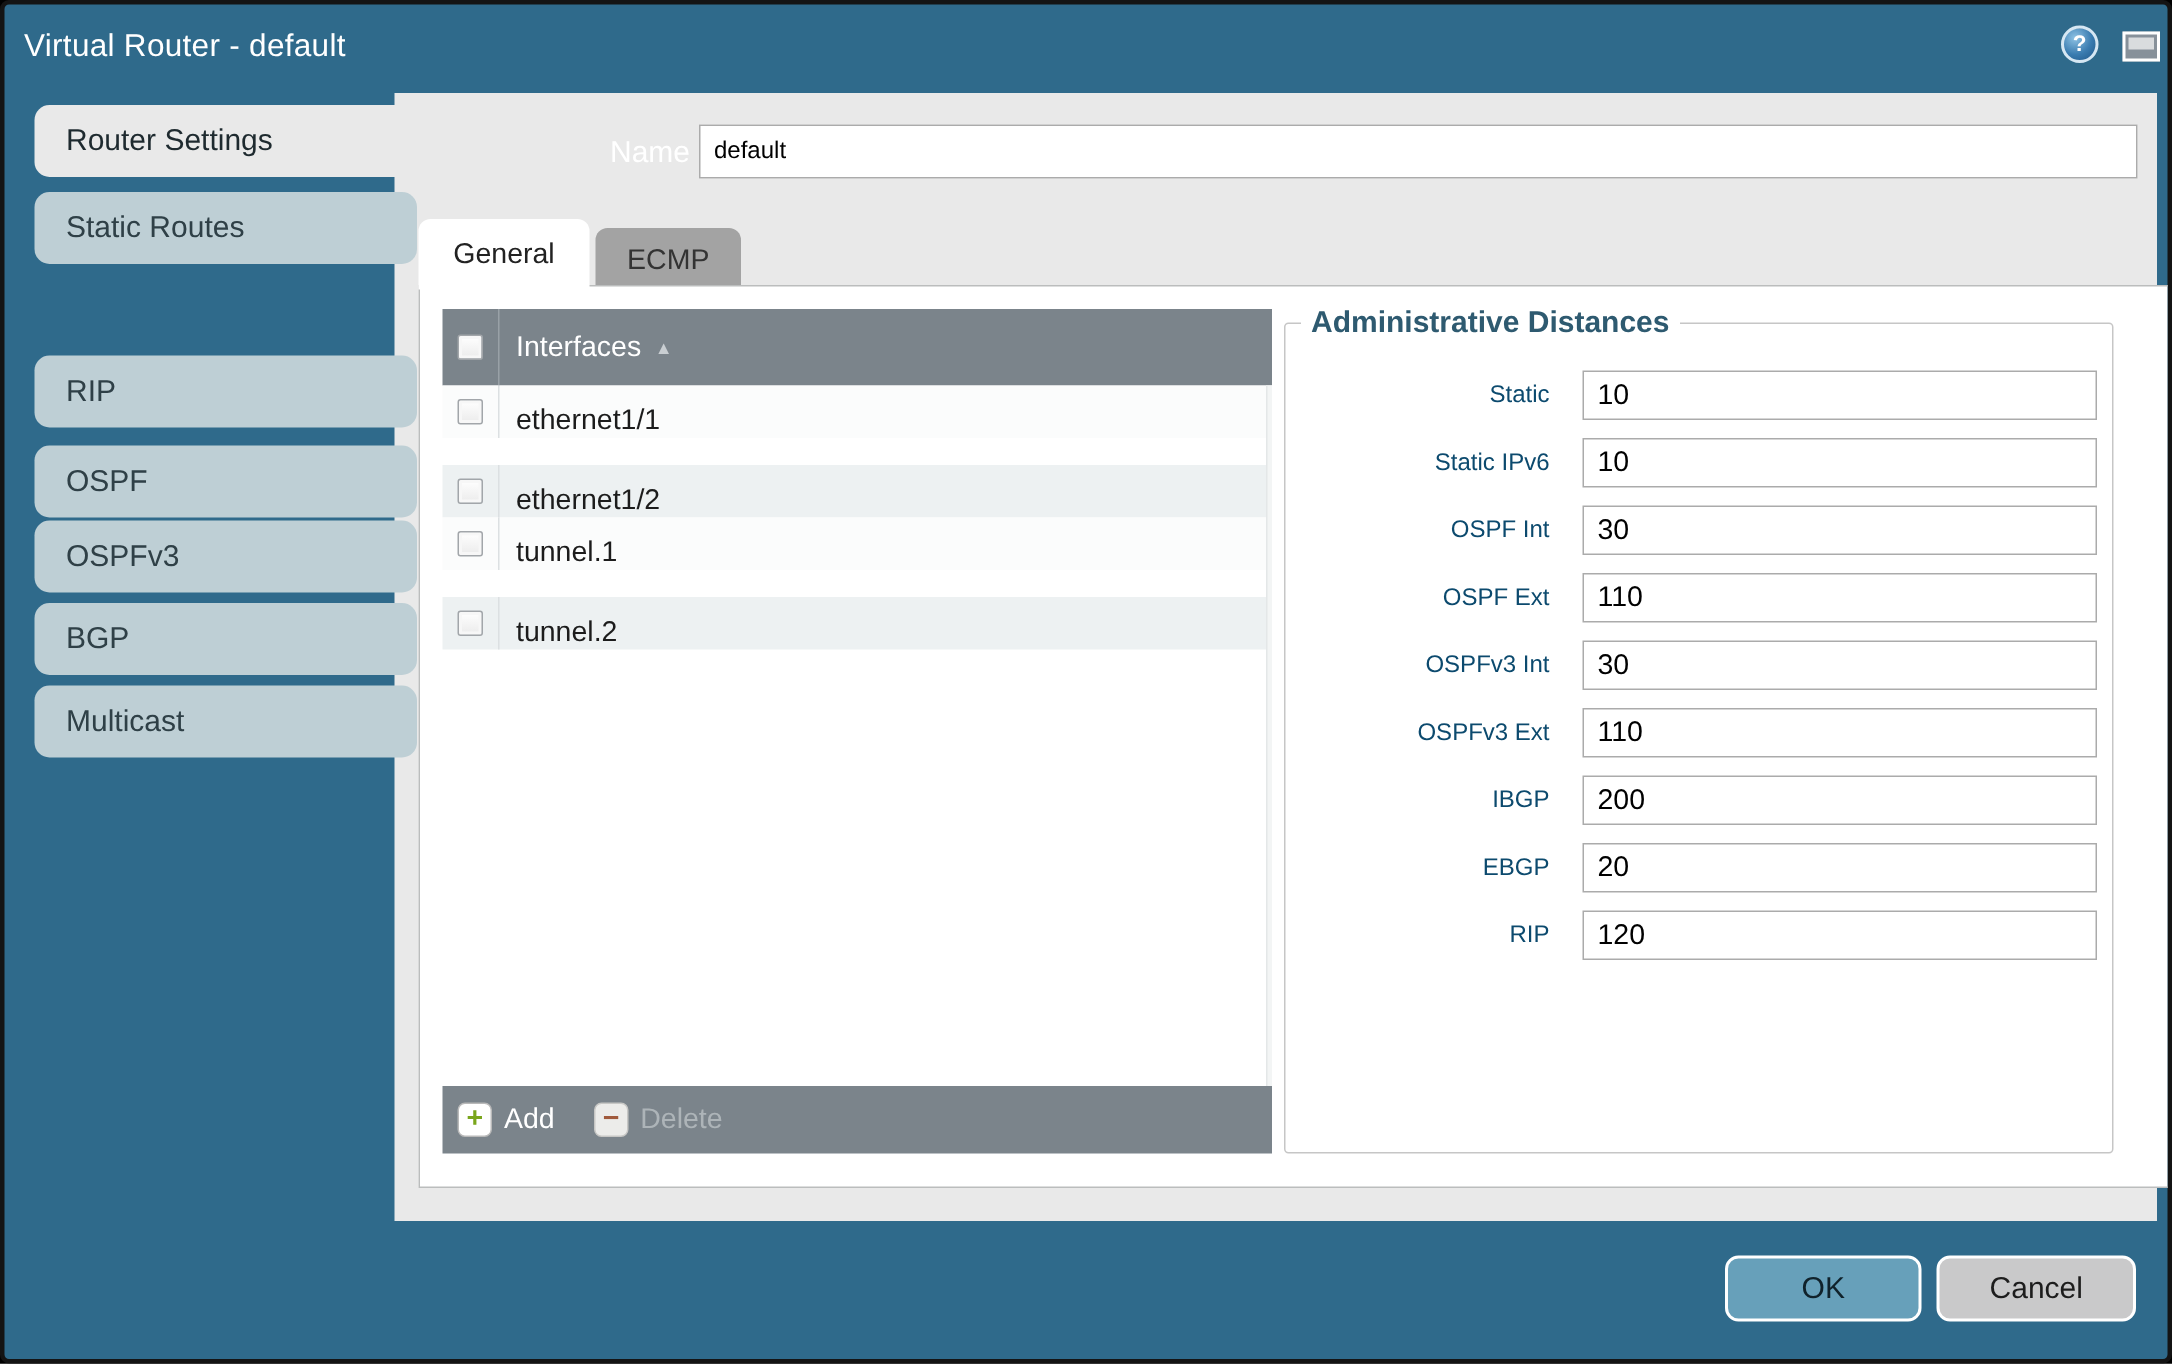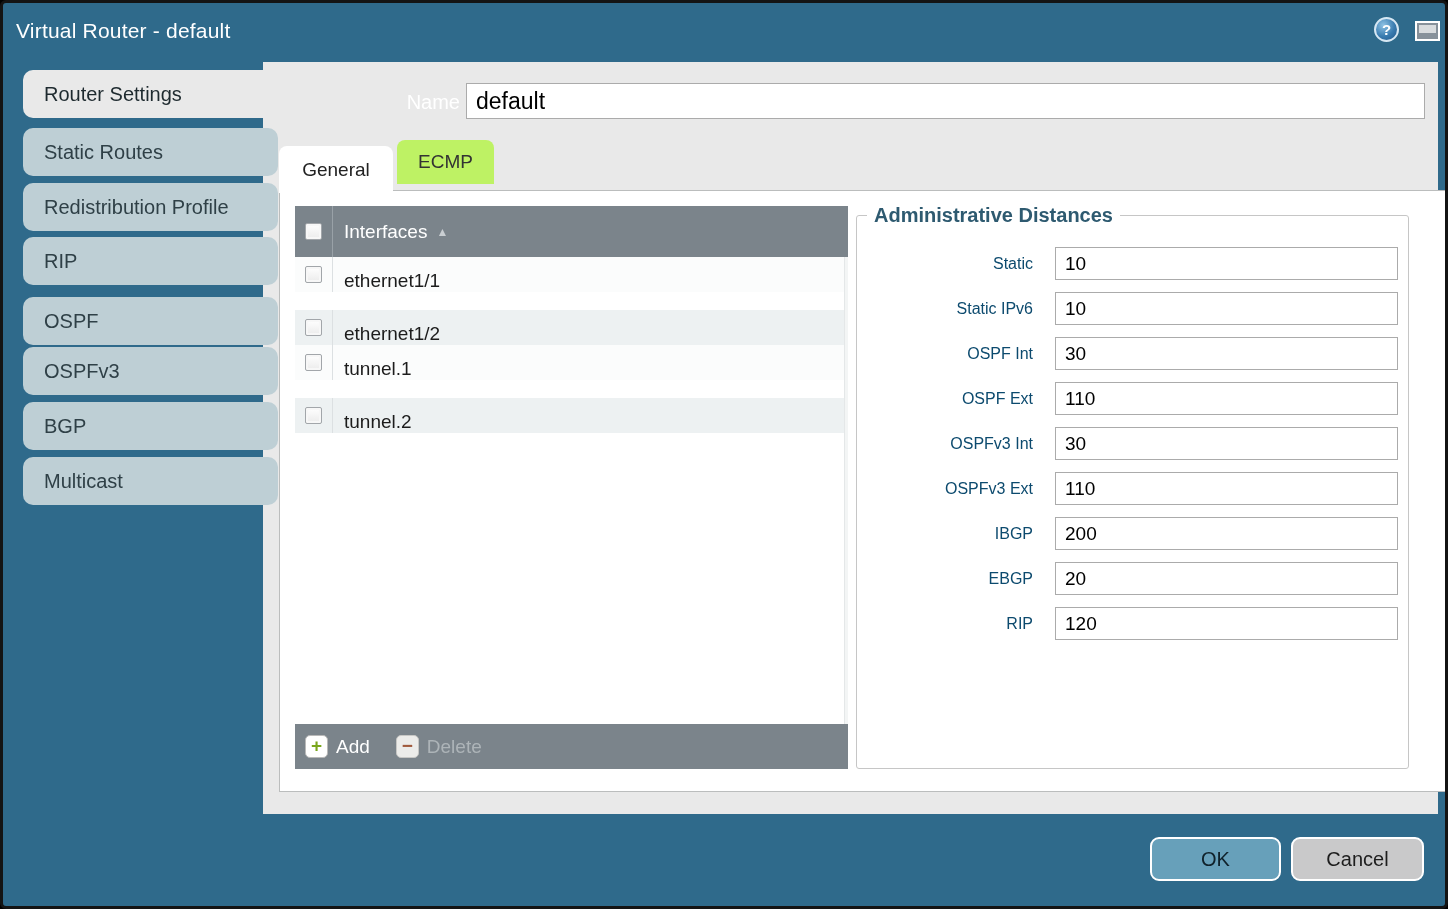--- a/index.html
+++ b/index.html
@@ -20,26 +20,26 @@
   .content { position:absolute; left:260px; top:59px; width:1175px; height:752px; background:#E9E9E9; }
 
   
   .side-tab { position:absolute; left:5px; width:255px; height:48px; background:#BECFD5; border-radius:10px;
     color:#2F4047; font-size:20px; line-height:48px; padding-left:21px; cursor:pointer; z-index:2;margin-left:15px; }
   .side-tab.active { width:261px; background:#E9E9E9; border-radius:10px 0 0 10px; color:#1E2A2F; }
 
   
   .name-label { position:absolute; left:330px; top:88px; width:127px; text-align:right; font-size:20px; color:#ffffff; }
   .name-input { position:absolute; left:463px; top:80px; width:959px; height:36px; background:#fff;
-    border:1px solid #ABABAB; font-size:23px; padding:0 9px; font-family:"Liberation Sans", sans-serif; color:#000; }
+    border:1px solid #ABABAB; font-size:16px; padding:0 9px; font-family:"Liberation Sans", sans-serif; color:#000; }
 
   
   .tab-general { position:absolute; left:276px; top:143px; width:114px; height:47px; background:#ffffff;
     border-radius:8px 8px 0 0; text-align:center; line-height:47px; font-size:19px; color:#222; z-index:4; cursor:pointer; }
-  .tab-ecmp { position:absolute; left:394px; top:137px; width:97px; height:44px; background:#bef264;
+  .tab-ecmp { position:absolute; left:394px; top:149px; width:97px; height:44px; background:#a3a3a3;
     border-radius:8px 8px 0 0; text-align:center; line-height:44px; font-size:19px; color:#333; z-index:1; cursor:pointer; }
 
   
   .main-panel { position:absolute; left:276px; top:187px; width:1304px; height:602px; background:#ffffff;
     border:1px solid #BBBDBD; z-index:3; }
 
   
   .iface-table { position:absolute; left:15px; top:15px; width:553px; height:563px; background:#fff; }
   .iface-header { height:51px; background:#7B848B; display:flex; align-items:center; color:#fff; font-size:19px; }
   .cb-cell { width:38px; min-width:38px; display:flex; justify-content:center; align-items:center; align-self:stretch; }
@@ -84,21 +84,20 @@
 <div class="dialog">
 
   <div class="titlebar-title">Virtual Router - default</div>
   <div class="help-icon">?</div>
   <div class="window-icon"></div>
 
   <div class="content"></div>
 
   <div class="side-tab active" style="top:67px">Router Settings</div>
   <div class="side-tab" style="top:125px">Static Routes</div>
-  <div class="side-tab" style="top:180px">Redistribution Profile</div>
   <div class="side-tab" style="top:234px">RIP</div>
   <div class="side-tab" style="top:294px">OSPF</div>
   <div class="side-tab" style="top:344px">OSPFv3</div>
   <div class="side-tab" style="top:399px">BGP</div>
   <div class="side-tab" style="top:454px">Multicast</div>
 
   <div class="name-label">Name</div>
   <input class="name-input" type="text" value="default" style="">
 
   <div class="tab-general">General</div>

